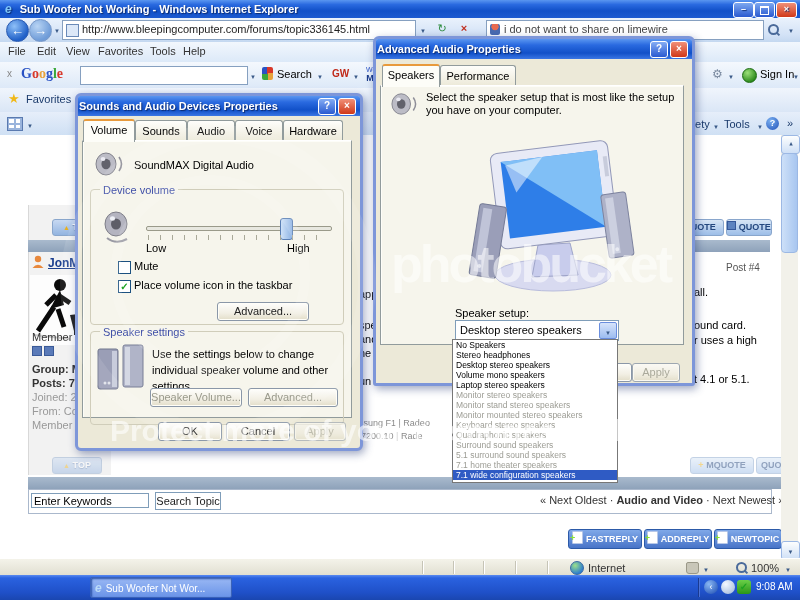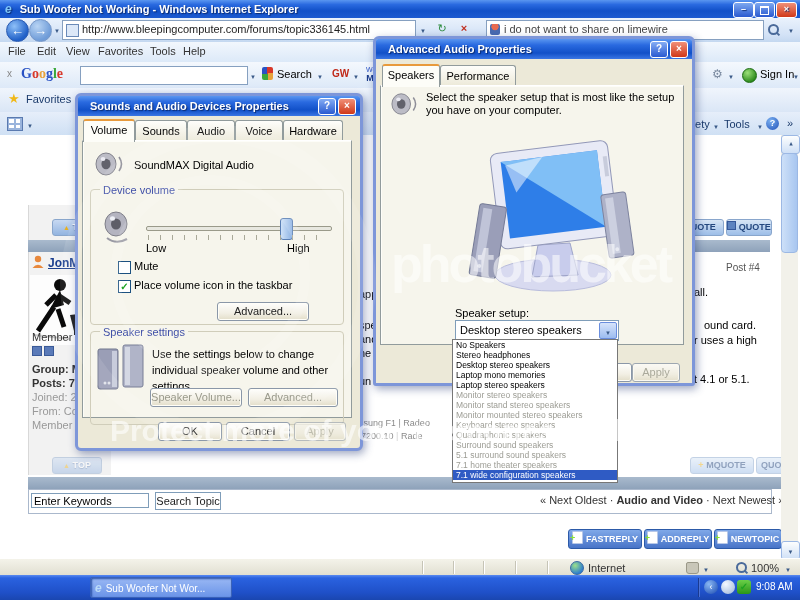--- a/index.html
+++ b/index.html
@@ -56,21 +56,21 @@
 
   .mag{position:absolute;width:7px;height:7px;border:2px solid #4a6a9a;border-radius:50%;}
   .mag::after{content:"";position:absolute;left:6px;top:7px;width:4px;height:2px;background:#4a6a9a;transform:rotate(45deg);}
 
   
   .xpdlg{position:absolute;border:3px solid #7d96d9;border-radius:6px 6px 3px 3px;background:#ece9d8;
     box-shadow:2px 3px 8px rgba(40,60,120,.45);}
   .xptitle{position:absolute;left:0;top:0;height:20px;width:100%;
     background:linear-gradient(180deg,#5a96f0 0%,#2a6ae0 30%,#1150c8 70%,#3a76e4 100%);
     border-radius:2px 2px 0 0;color:#fff;font-weight:bold;font-size:11px;line-height:20px;
-    text-shadow:1px 1px 1px #0a2a70;padding-left:12px;box-sizing:border-box;}
+    text-shadow:1px 1px 1px #0a2a70;padding-left:1px;box-sizing:border-box;}
   .dlgbtn{position:absolute;top:2px;width:16px;height:15px;border:1px solid #fff;border-radius:3px;
     color:#fff;font-weight:bold;font-size:10px;line-height:14px;text-align:center;
     background:linear-gradient(180deg,#84acf4,#2a5ad0);}
   .dlgbtn.red{background:linear-gradient(180deg,#f09078,#d03818);}
   .xptab{position:absolute;height:20px;border:1px solid #919b9c;border-bottom:none;border-radius:3px 3px 0 0;
     background:linear-gradient(180deg,#fefefb,#ece9d8);text-align:center;line-height:20px;font-size:11px;color:#000;}
   .xptab.active{height:21px;background:#fdfdf8;z-index:3;border-top:2px solid #e89a3c;line-height:19px;}
   .xppanel{position:absolute;background:#f6f5ec;border:1px solid #919b9c;border-top:1px solid #fff;
     box-shadow:inset 1px 1px 0 #fdfdf8;}
   .groupbox{position:absolute;border:1px solid #d0cdba;border-radius:4px;}
@@ -245,21 +245,21 @@
     <span class="abs" style="left:32px;top:242px;font-weight:bold;color:#333;">Posts: 77</span>
     <span class="abs graytxt" style="left:32px;top:256px;">Joined: 28-J</span>
     <span class="abs graytxt" style="left:32px;top:270px;">From: Colum</span>
     <span class="abs graytxt" style="left:32px;top:284px;">Member No.</span>
 
     <div class="fbtn" style="left:660px;top:84px;width:62px;height:15px;line-height:15px;background:linear-gradient(180deg,#d7e5f5,#9dbee8);color:#24477e;"><span style="color:#e8b020;font-weight:bold;">+</span> <span>MQUOTE</span></div>
     <div class="fbtn" style="left:726px;top:84px;width:44px;height:15px;line-height:15px;background:linear-gradient(180deg,#d7e5f5,#9dbee8);color:#24477e;"><span style="display:inline-block;width:7px;height:7px;background:#5c83c0;border:1px solid #35589a;vertical-align:0;"></span> <span>QUOTE</span></div>
     <span class="abs" style="left:726px;top:127px;color:#555;font-size:10px;">Post #4</span>
 
     <span class="abs" style="left:694px;top:151px;">all.</span>
-    <span class="abs" style="left:694px;top:184px;margin-left:10px;">ound card.</span>
+    <span class="abs" style="left:694px;top:184px;">ound card.</span>
     <span class="abs" style="left:694px;top:199px;">r uses a high</span>
     <span class="abs" style="left:694px;top:238px;">t 4.1 or 5.1.</span>
 
     <span class="abs" style="left:359px;top:153px;">app</span>
     <span class="abs" style="left:359px;top:184px;">spe</span>
     <span class="abs" style="left:359px;top:198px;">and</span>
     <span class="abs" style="left:359px;top:212px;">ne</span>
     <span class="abs" style="left:359px;top:240px;">un</span>
     <span class="abs" style="left:345px;top:283px;color:#8a8a8a;font-size:9px;">Samsung F1 | Radeo</span>
     <span class="abs" style="left:341px;top:296px;color:#8a8a8a;font-size:9px;">gate 7200.10 | Rade</span>
@@ -390,21 +390,21 @@
       <span class="combo-arrow"><span class="ic-down" style="line-height:17px;color:#17408f;"></span></span>
     </div>
 
     <span class="xbtn" style="left:236px;top:324px;width:18px;height:17px;"></span>
     <span class="xbtn washed" style="left:256px;top:324px;width:46px;height:17px;line-height:17px;opacity:.8;">Apply</span>
 
     <div class="ddlist" style="left:76px;top:300px;width:164px;height:142px;">
       <div class="dditem">No Speakers</div>
       <div class="dditem">Stereo headphones</div>
       <div class="dditem">Desktop stereo speakers</div>
-      <div class="dditem">Laptop mono memories</div>
+      <div class="dditem">Volume mono speakers</div>
       <div class="dditem">Laptop stereo speakers</div>
       <div class="dditem gray">Monitor stereo speakers</div>
       <div class="dditem gray">Monitor stand stereo speakers</div>
       <div class="dditem gray">Monitor mounted stereo speakers</div>
       <div class="dditem gray">Keyboard stereo speakers</div>
       <div class="dditem gray">Quadraphonic speakers</div>
       <div class="dditem gray">Surround sound speakers</div>
       <div class="dditem gray">5.1 surround sound speakers</div>
       <div class="dditem gray">7.1 home theater speakers</div>
       <div class="dditem sel">7.1 wide configuration speakers</div>

